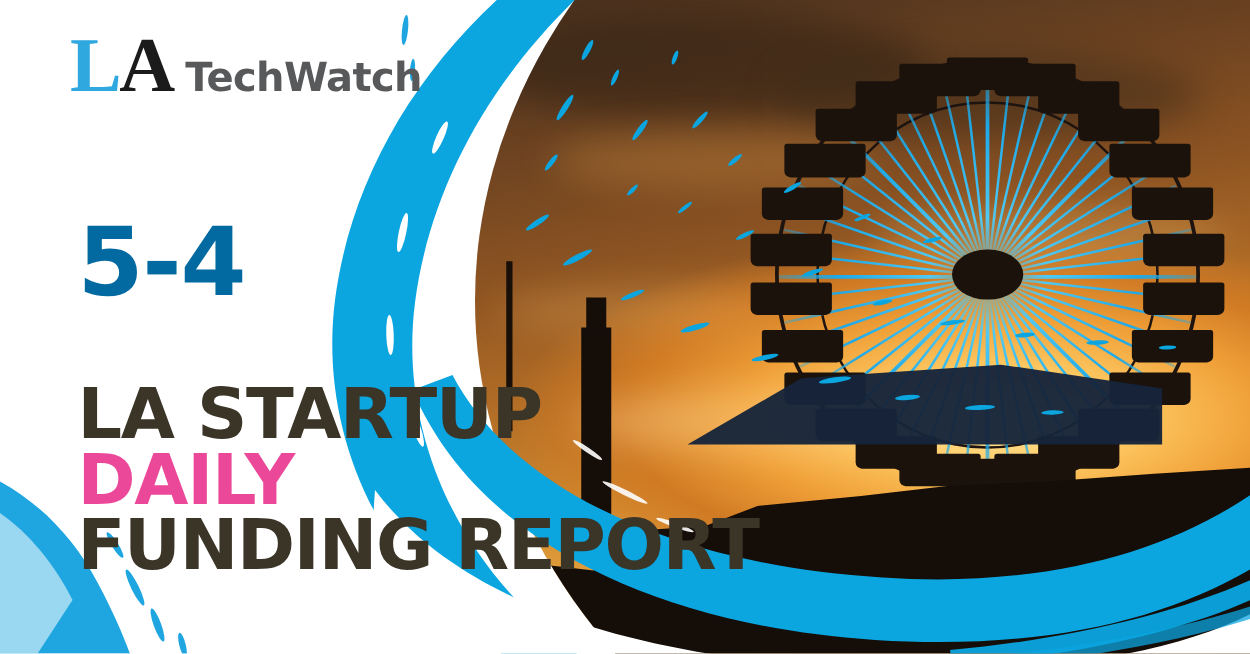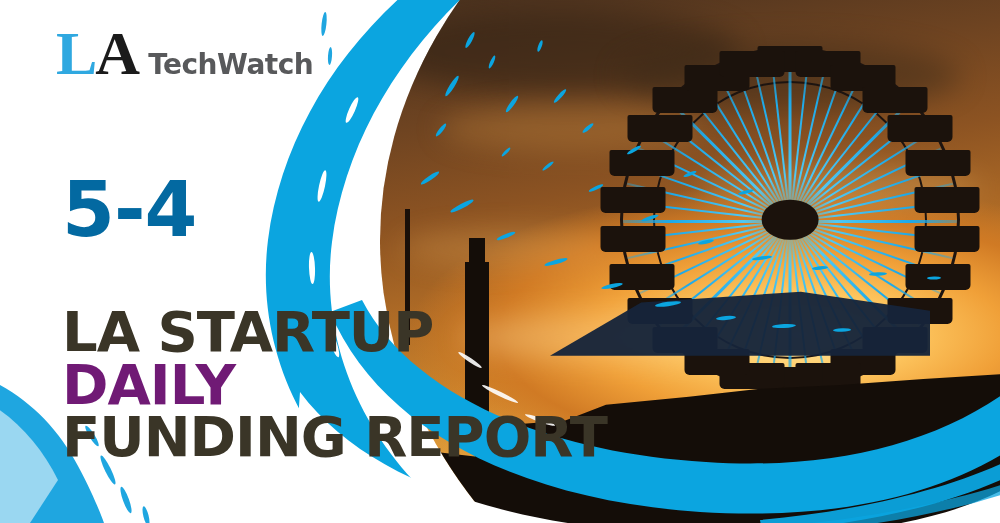--- a/index.html
+++ b/index.html
@@ -158,21 +158,21 @@
     font-weight: 700;
     font-size: 62px;
     line-height: 1;
     color: #1b1b1b;
     letter-spacing: 0px;
     margin-right: 8px;
   }
   .logo-tw {
     font-family: "DejaVu Sans", sans-serif;
     font-weight: 700;
-    font-size: 28px;
+    font-size: 32px;
     line-height: 1;
     color: #58595b;
     letter-spacing: -0.5px;
   }
 
   #date {
     position: absolute;
     left: 62px;
     top: 172px;
     font-family: "DejaVu Sans", sans-serif;
@@ -187,21 +187,21 @@
     position: absolute;
     left: 62px;
     top: 306px;
     font-family: "DejaVu Sans", sans-serif;
     font-weight: 700;
     line-height: 0.94;
     letter-spacing: -1px;
   }
   .hl-line { display: block; white-space: nowrap; }
   .hl-1 { font-size: 56px; color: #3a3527; }
-  .hl-2 { font-size: 56px; color: #701a75; }
+  .hl-2 { font-size: 56px; color: #ec4899; }
   .hl-3 { font-size: 56px; color: #3a3527; text-align: center; }
 </style>
 </head>
 <body>
 
 <div id="banner">
 
   <div id="photo-layer">
     <div class="sky"></div>
 

